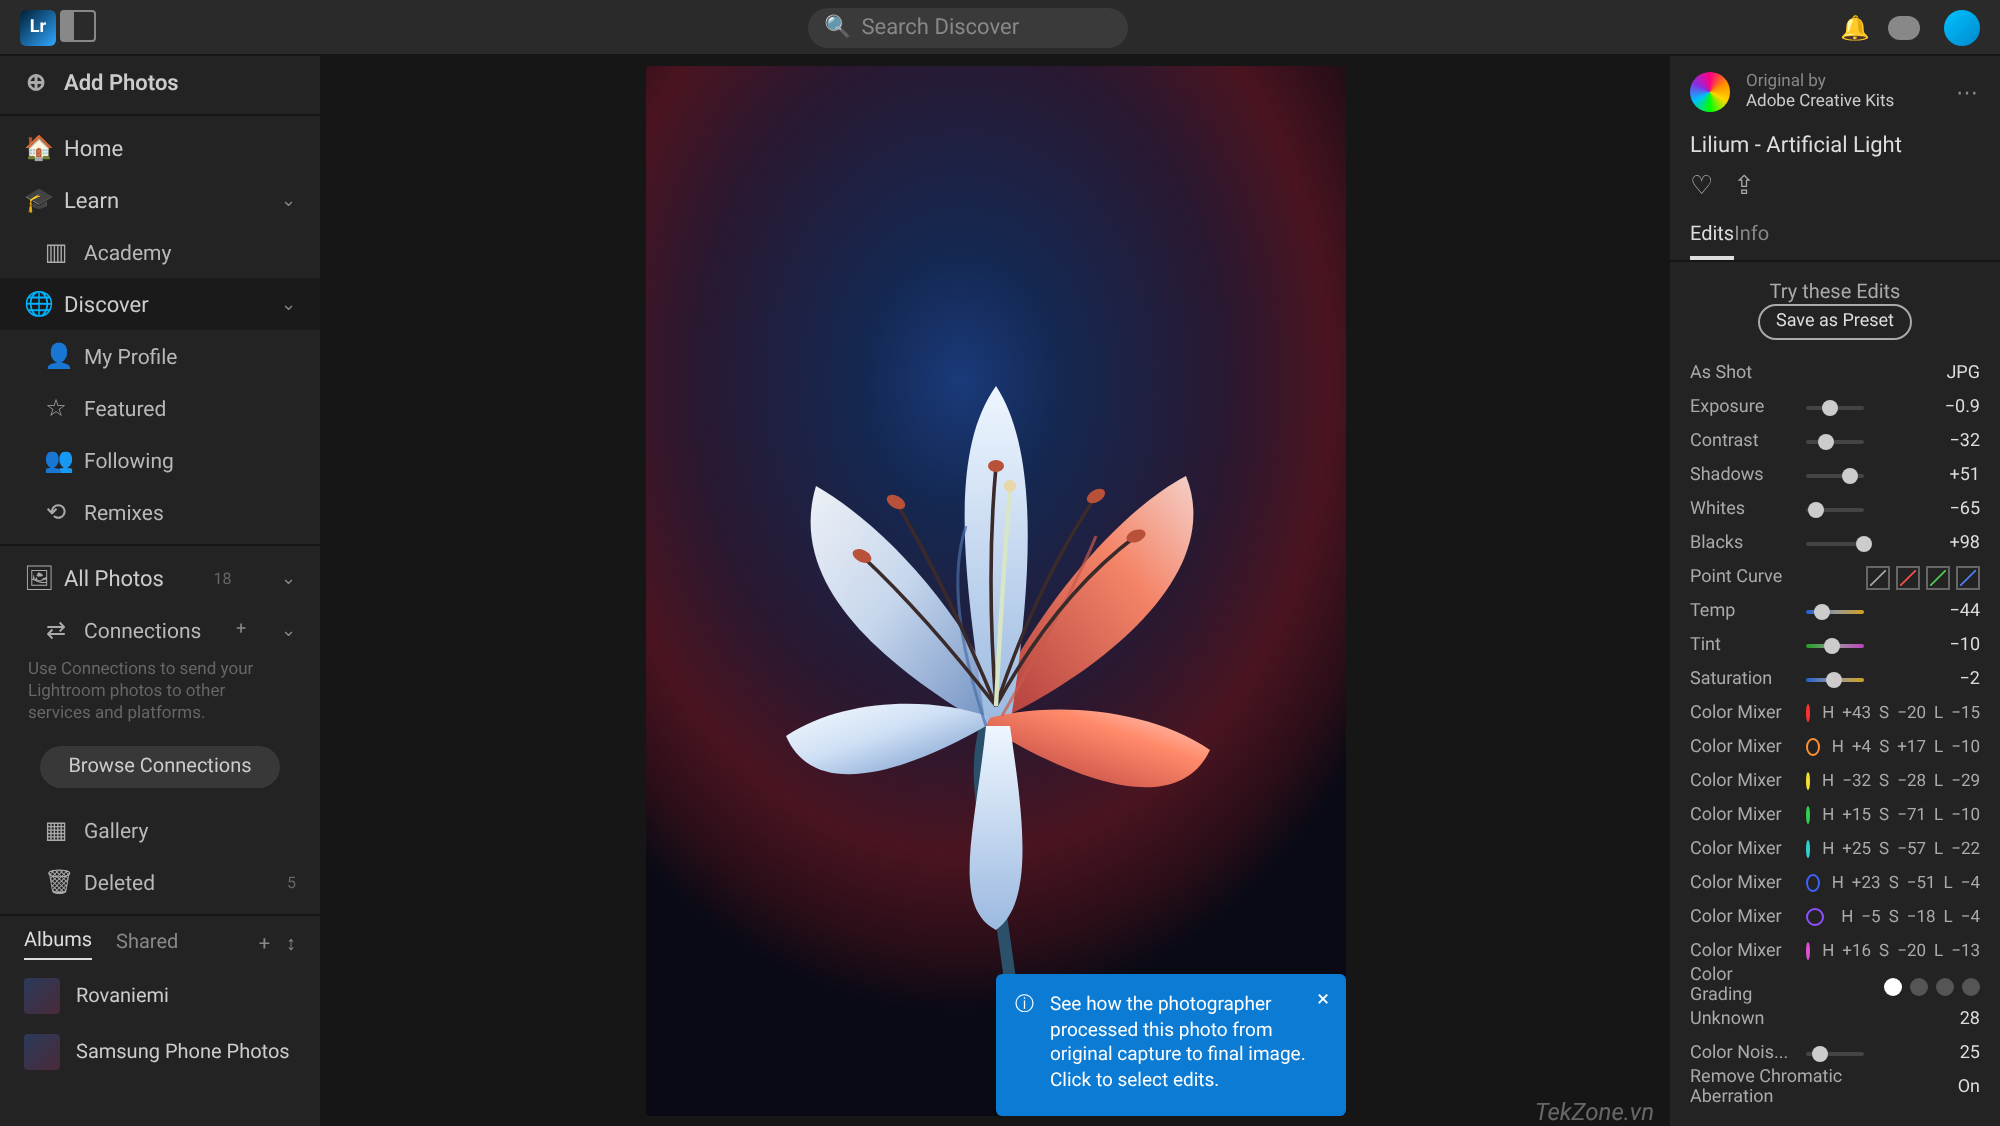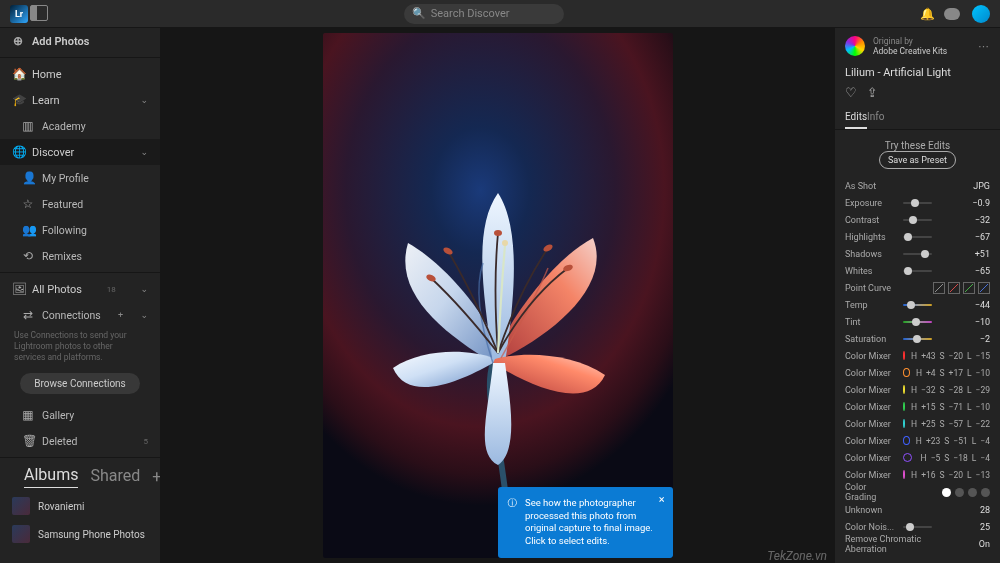--- a/index.html
+++ b/index.html
@@ -17,21 +17,21 @@
 .main-area { flex: 1; display: flex; min-height: 0; }
 .left-sidebar { width: 160px; background: #232323; display: flex; flex-direction: column; overflow-y: auto; }
 .sidebar-item { display: flex; align-items: center; padding: 6px 12px; gap: 8px; color: #ccc; cursor: pointer; }
 .sidebar-item.active { background: #1a1a1a; }
 .sidebar-item.bold { font-weight: 600; }
 .sidebar-sub { padding-left: 22px; font-size: 10.5px; color: #b8b8b8; }
 .chevron { margin-left: auto; font-size: 9px; color: #888; }
 .section-break { height: 1px; background: #161616; margin: 3px 0; }
 .hint-text { padding: 2px 14px; font-size: 8.5px; color: #666; line-height: 1.3; }
 .browse-btn { margin: 8px auto; padding: 5px 14px; background: #383838; border-radius: 12px; font-size: 10px; color: #ccc; width: fit-content; }
-.tabs-row { display: flex; gap: 12px; padding: 4px 24px; align-items: center; font-size: 16px; }
+.tabs-row { display: flex; gap: 12px; padding: 4px 12px; align-items: center; font-size: 10px; }
 .tab { color: #888; padding-bottom: 3px; }
 .tab.active { color: #ddd; border-bottom: 1px solid #ddd; }
 .tab-actions { margin-left: auto; display: flex; gap: 8px; color: #888; }
 .album-row { display: flex; align-items: center; padding: 5px 12px; gap: 8px; font-size: 10px; }
 .album-thumb { width: 18px; height: 18px; background: linear-gradient(135deg, #2a3a5a, #4a2a3a); border-radius: 2px; }
 .center-panel { flex: 1; background: #161616; display: flex; align-items: center; justify-content: center; position: relative; }
 .photo { width: 350px; height: 525px; border-radius: 2px; position: relative; overflow: hidden; background: radial-gradient(ellipse 70% 60% at 45% 30%, #1a3a7a 0%, #142852 20%, #2a1830 55%, #4a1420 75%, #2a0e18 90%, #0a0a15 100%); }
 .photo svg { position:absolute; inset:0; }
 .tip-card { position: absolute; bottom: 0; right: 0; width: 175px; background: #0b7bd4; color: #fff; padding: 10px; border-radius: 3px; display: flex; gap: 8px; font-size: 9.5px; line-height: 1.35; z-index: 5; }
 .tip-close { position: absolute; top: 6px; right: 8px; font-size: 11px; cursor: pointer; }
@@ -269,39 +269,39 @@
       <span class="edit-value">−0.9</span>
     </div>
         <div class="edit-row">
       <span class="edit-label">Contrast</span>
       <div class="edit-slider">
             <div class="edit-knob" style="left:34%"></div>
           </div>
       <span class="edit-value">−32</span>
     </div>
         <div class="edit-row">
-      <span class="edit-label">Highlights</span>
-      <div class="edit-slider">
-            <div class="edit-knob" style="left:17%"></div>
-          </div>
-      <span class="edit-value">−67</span>
-    </div>
-        <div class="edit-row">
       <span class="edit-label">Shadows</span>
       <div class="edit-slider">
             <div class="edit-knob" style="left:75%"></div>
           </div>
       <span class="edit-value">+51</span>
     </div>
         <div class="edit-row">
       <span class="edit-label">Whites</span>
       <div class="edit-slider">
             <div class="edit-knob" style="left:18%"></div>
           </div>
       <span class="edit-value">−65</span>
+    </div>
+        <div class="edit-row">
+      <span class="edit-label">Blacks</span>
+      <div class="edit-slider">
+            <div class="edit-knob" style="left:99%"></div>
+          </div>
+      <span class="edit-value">+98</span>
     </div>
       </div>
     <div class="edit-row">
       <span class="edit-label">Point Curve</span>
       <span class="curve-icons">
         <span class="curve-icon">
             <svg viewBox="0 0 10 10">
               <path d="M0 10 Q5 5 10 0" stroke="#aaa" fill="none"></path>
             </svg>
           </span>

